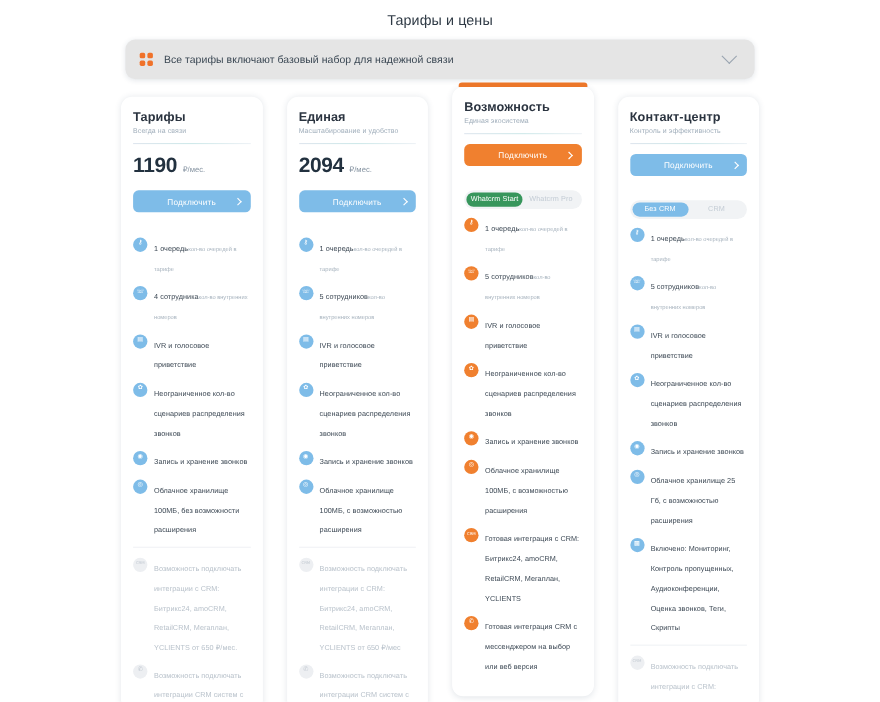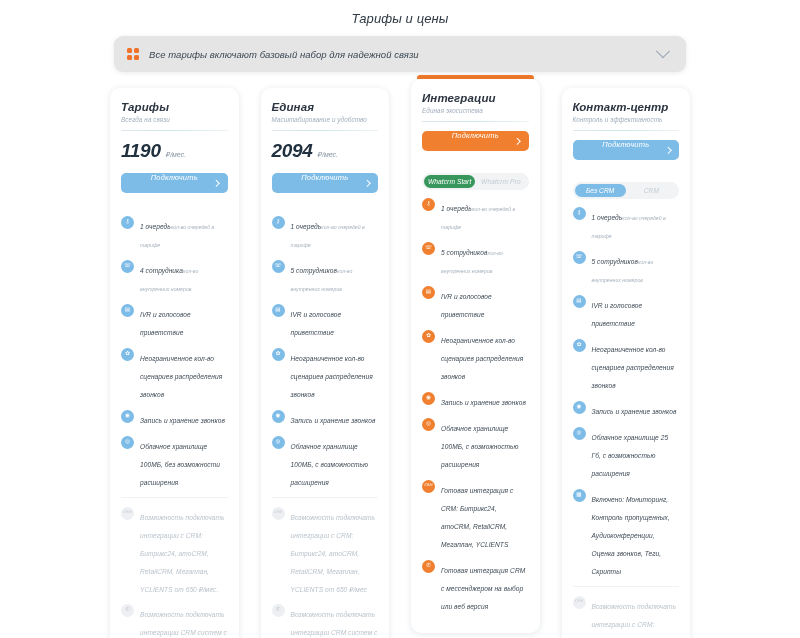--- a/index.html
+++ b/index.html
@@ -3,21 +3,21 @@
 <meta charset="utf-8">
 <style>
   html,body{margin:0;padding:0;}
   body{
     width:800px;height:638px;overflow:hidden;
     background:#ffffff;
     font-family:"Liberation Sans","DejaVu Sans",sans-serif;
     color:#2b3440;
     -webkit-font-smoothing:antialiased;
   }
-  .page{width:800px;height:530px;position:relative;box-sizing:border-box;font-style:italic;}
+  .page{width:800px;height:530px;position:relative;box-sizing:border-box;}
 
   
   .page-title{
     text-align:center;
     font-size:13px;
     font-weight:400;
     color:#2f3a45;
     padding-top:11px;
     letter-spacing:.1px;
   }
@@ -90,21 +90,21 @@
     background:linear-gradient(90deg,#dfe6ee 0%,#cfe9ea 50%,#eef2f6 100%);
     margin-bottom:9px;
   }
   .price-row{display:flex;align-items:baseline;margin-bottom:11px;}
   .price{font-size:19px;font-weight:700;color:#22313f;letter-spacing:-.3px;}
   .price-unit{font-size:7px;color:#8593a1;margin-left:5px;}
 
   .cta{
     height:20px;border-radius:5px;
     background:#7ebce8;
-    display:flex;align-items:flex-start;justify-content:center;
+    display:flex;align-items:center;justify-content:center;
     position:relative;
     cursor:pointer;
     margin-bottom:22px;
   }
   .cta.orange{background:#f0802f;}
   .cta-label{font-size:7.5px;color:#fff;font-weight:400;letter-spacing:.2px;}
   .cta-arrow{
     position:absolute;right:9px;top:50%;
     width:3.5px;height:3.5px;
     border-right:1.1px solid #fff;border-top:1.1px solid #fff;
@@ -260,21 +260,21 @@
           <span class="ic grey txt">CRM</span>
           <span class="body"><span class="t">Возможность подключать интеграции с CRM: Битрикс24, amoCRM, RetailCRM, Мегаплан, YCLIENTS от 650 ₽/мес</span></span>
         </div>
         <div class="feat off">
           <span class="ic grey">✆</span>
           <span class="body"><span class="t">Возможность подключать интеграции CRM систем с мессенджерами и чатами для текстового общения от 1 550 ₽/мес.</span></span>
         </div>
       </div>
       <div class="card featured">
         <div class="accent"></div>
-        <div class="card-name">Интеграции</div>
+        <div class="card-name">Возможность</div>
         <div class="card-sub">Единая экосистема</div>
         <div class="divider"></div>
         <div class="cta orange">
           <span class="cta-label">Подключить</span>
           <span class="cta-arrow"></span>
         </div>
         <div class="toggle green">
           <div class="opt active">Whatcrm Start</div>
           <div class="opt">Whatcrm Pro</div>
         </div>

